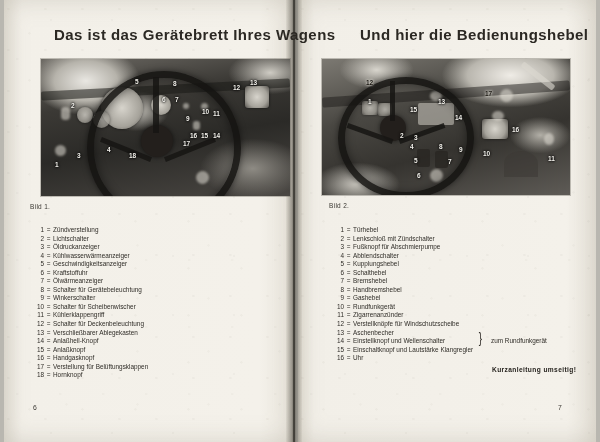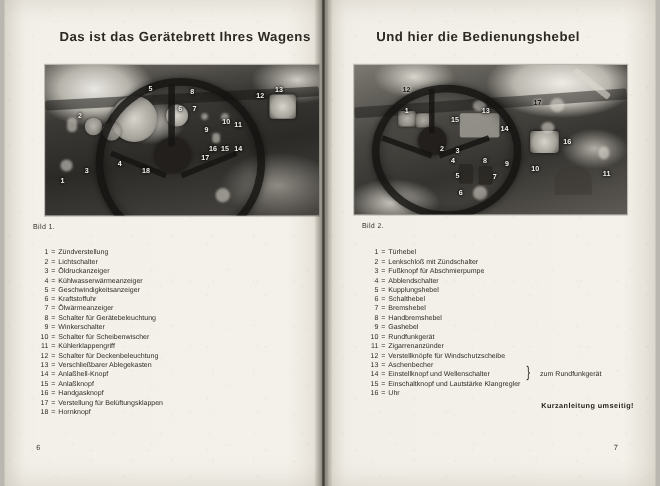--- a/index.html
+++ b/index.html
@@ -47,25 +47,25 @@
       radial-gradient(circle at 48% 71%, rgba(120,114,100,.14) 0 1px, transparent 1.4px),
       radial-gradient(circle at 77% 34%, rgba(120,114,100,.13) 0 1px, transparent 1.4px),
       radial-gradient(circle at 31% 88%, rgba(120,114,100,.12) 0 1px, transparent 1.4px),
       radial-gradient(circle at 88% 63%, rgba(120,114,100,.12) 0 1px, transparent 1.4px);
     background-size:37px 41px,53px 47px,61px 59px,43px 67px,71px 53px;
   }
 
   
   .heading{
     position:absolute;
-    font-size:12px;font-weight:bold;color:#2b2823;
+    font-size:15px;font-weight:bold;color:#2b2823;
     letter-spacing:.45px;white-space:nowrap;
   }
   .heading.l{left:54px;top:26px;}
-  .heading.r{left:342px;top:26px;}
+  .heading.r{left:360px;top:26px;}
 
   
   .photo{
     position:absolute;
     background:#9a978f;
     overflow:hidden;
     box-shadow:0 0 0 1px rgba(90,86,78,.35);
   }
   .photo.l{left:41px;top:59px;width:249px;height:137px;}
   .photo.r{left:322px;top:59px;width:248px;height:136px;}

